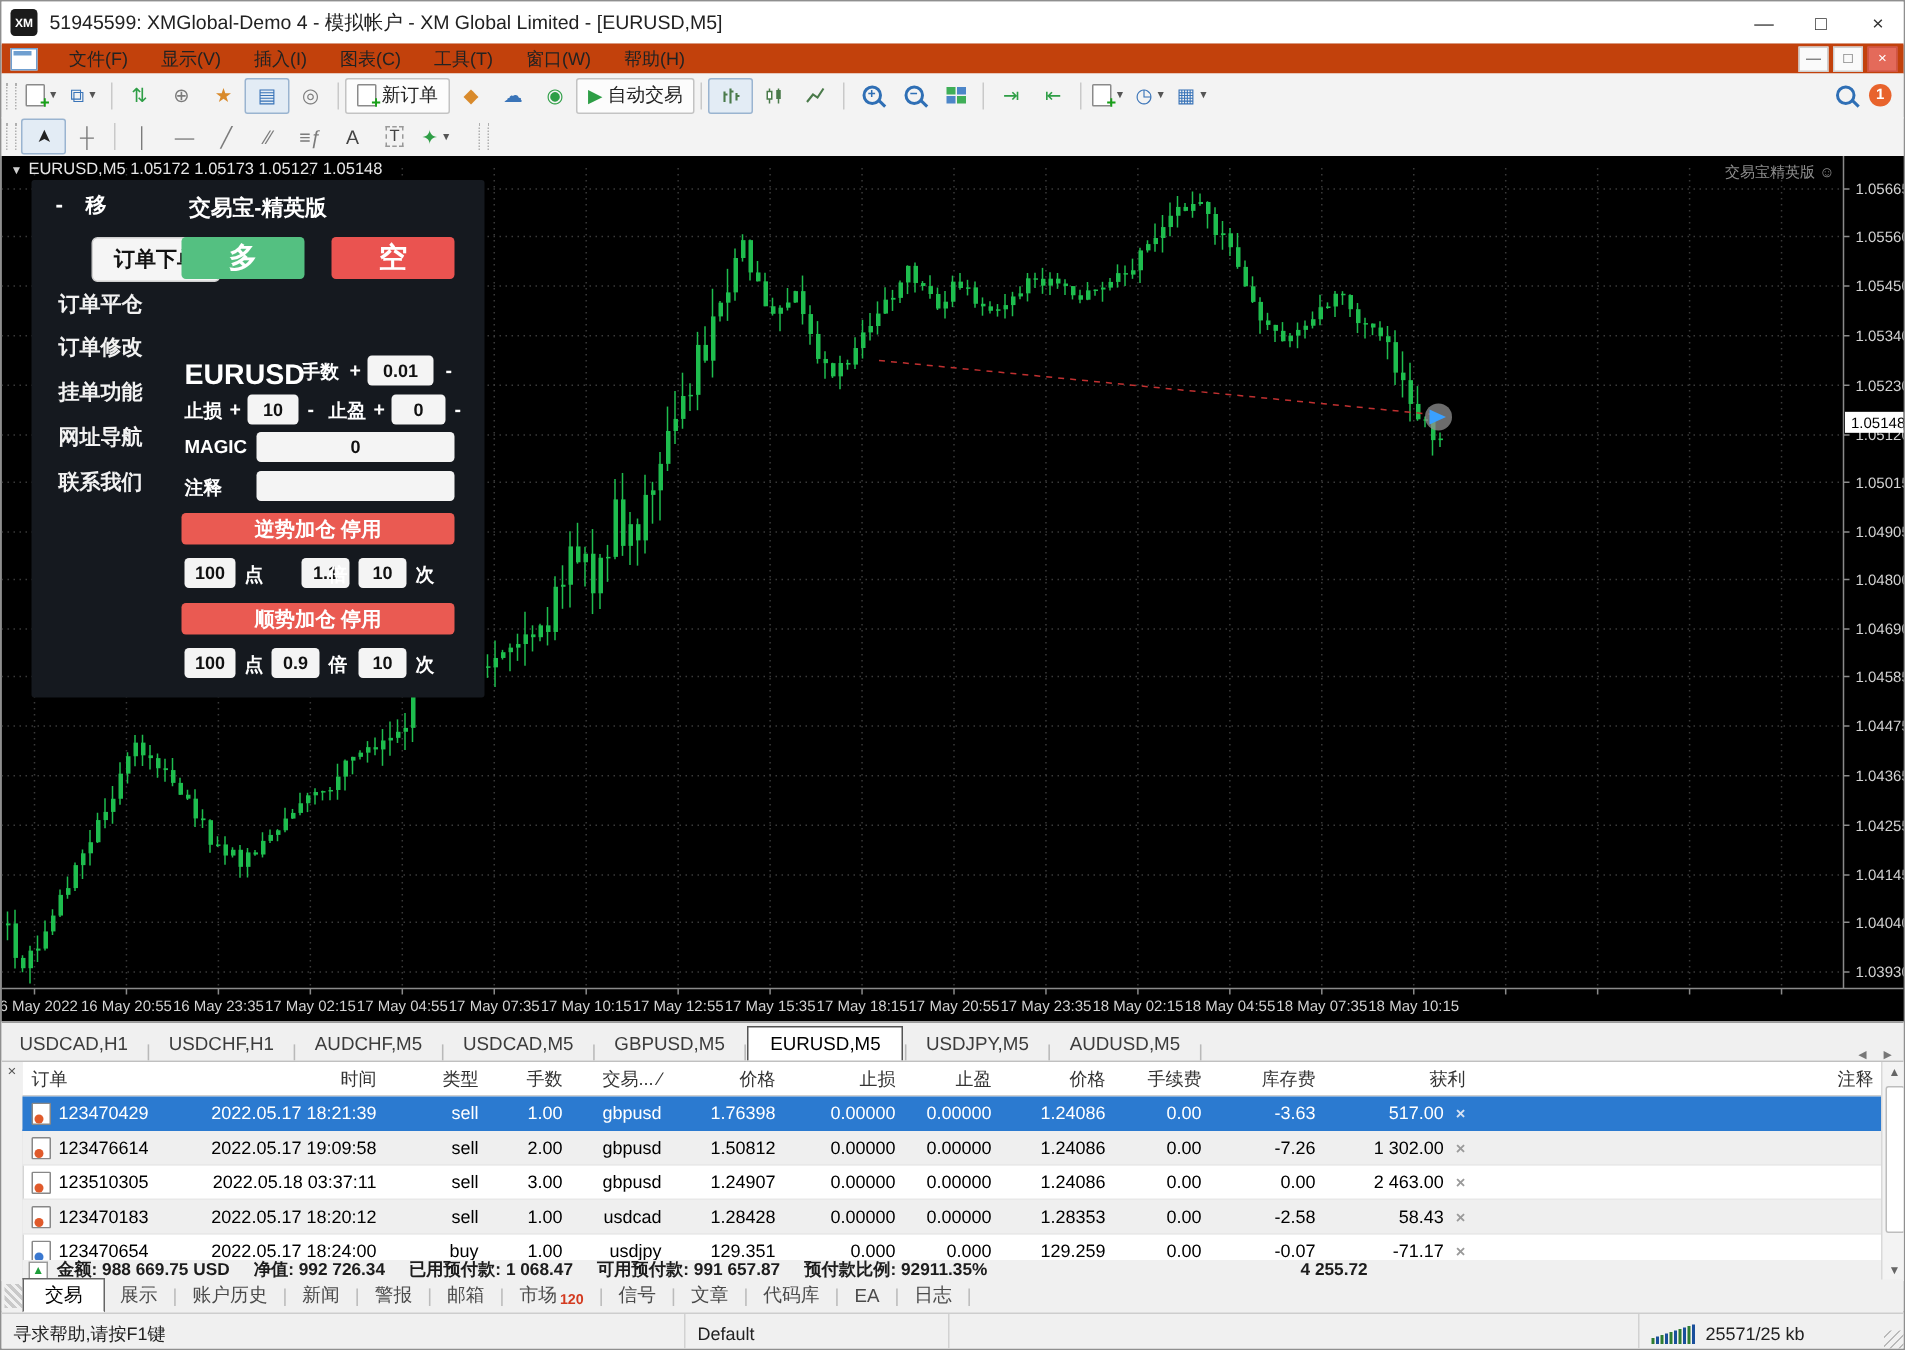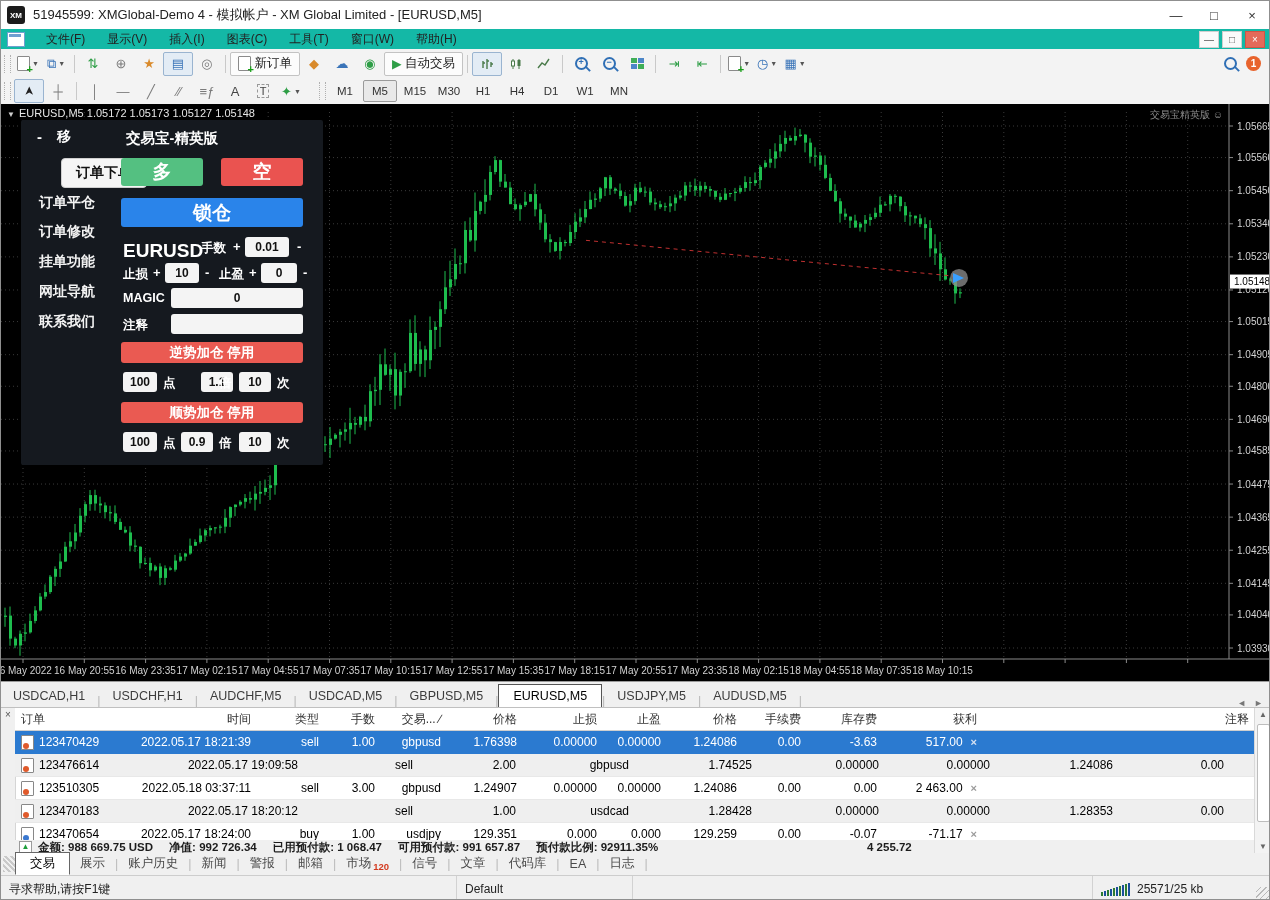--- a/index.html
+++ b/index.html
@@ -4,21 +4,21 @@
 <style>
   html,body{margin:0;padding:0;background:#d8d8d8;font-family:"Liberation Sans",sans-serif;}
   .screen{position:relative;width:1270px;height:900px;background:#f0f0f0;overflow:hidden;border:1px solid #8f8f8f;box-sizing:border-box;}
   
   .titlebar{position:absolute;left:0;top:0;width:1270px;height:28px;background:#ffffff;display:flex;align-items:center;border-bottom:1px solid #e3e3e3;}
   .app-icon{width:18px;height:18px;margin:0 8px 0 6px;background:#1b1b1b;color:#fff;font-size:8px;font-weight:bold;display:flex;align-items:center;justify-content:center;border-radius:3px;}
   .title-text{font-size:13px;color:#222;}
   .win-controls{margin-left:auto;display:flex;}
   .win-btn{width:38px;height:26px;display:flex;align-items:center;justify-content:center;font-size:13px;color:#333;}
   
-  .menubar{position:absolute;left:0;top:28px;width:1270px;height:20px;background:#14b8a6;display:flex;align-items:center;font-size:12px;color:#222;}
+  .menubar{position:absolute;left:0;top:28px;width:1270px;height:20px;background:#c2410c;display:flex;align-items:center;font-size:12px;color:#222;}
   .mdi-icon{width:16px;height:13px;margin:0 10px 0 6px;background:#fff;border:1px solid #6f9fd0;position:relative;}
   .mdi-icon::after{content:"";position:absolute;left:1px;top:1px;width:12px;height:3px;background:#6f9fd0;}
   .menu-item{padding:2px 11px;cursor:default;}
   .mdi-controls{margin-left:auto;display:flex;align-items:center;padding-right:6px;}
   .mdi-btn{width:18px;height:15px;display:flex;align-items:center;justify-content:center;font-size:10px;color:#555;margin-left:3px;border:1px solid #cfcfcf;background:#fafafa;}
   .mdi-btn.close{color:#fff;background:#e46a5a;border-color:#d05545;}
   
   .toolbar{position:absolute;left:0;width:1270px;background:#f3f3f3;display:flex;align-items:center;border-bottom:1px solid #dcdcdc;}
   .tb1{top:48px;height:29px;}
   .tb2{top:77px;height:26px;border-bottom:1px solid #a8a8a8;}
@@ -72,21 +72,21 @@
   .terminal{position:absolute;left:0;top:706px;width:1270px;height:146px;background:#fff;border-top:1px solid #c0c0c0;font-size:12px;}
   .t-strip{position:absolute;left:0;top:0;width:14px;height:146px;background:#f0f0f0;border-right:1px solid #d5d5d5;text-align:center;}
   .t-strip .x{font-size:10px;color:#555;line-height:14px;}
   .t-main{position:absolute;left:14px;top:0;right:16px;}
   .trow{display:flex;height:22px;align-items:center;border-bottom:1px solid #e8e8e8;}
   .trow.head{color:#333;border-bottom:1px solid #cfcfcf;background:#fff;}
   .tcell{padding:0 6px;text-align:right;white-space:nowrap;overflow:hidden;box-sizing:border-box;flex:none;}
   .tcell.left{text-align:left;display:flex;align-items:center;gap:5px;}
   .tcell.grow{flex:1;}
   .trow.sel{background:#2b7ad0;color:#fff;border-bottom-color:#2b7ad0;}
-  .trow.shade{background:#efefef;gap:47px;}
+  .trow.shade{background:#efefef;}
   .doc{width:11px;height:13px;background:#fff;border:1px solid #888;border-radius:1px;position:relative;flex:none;}
   .doc::after{content:"";position:absolute;left:1px;bottom:0px;width:6px;height:6px;border-radius:50%;background:var(--dot,#e05a2b);}
   .close-x{color:#9a9a9a;font-weight:bold;margin-left:8px;font-size:11px;}
   .trow.sel .close-x{color:#d7e2f2;}
   .t-summary{position:absolute;left:14px;right:16px;top:132px;height:14px;overflow:hidden;background:#f0f0f0;font-weight:bold;color:#1c1c1c;font-size:11.5px;display:flex;align-items:flex-start;line-height:15px;}
   .t-summary .up-ic{width:11px;height:11px;border:1px solid #9a9a9a;background:#fff;color:#1d9e3a;font-size:8px;line-height:10px;text-align:center;margin:1px 6px 0 4px;flex:none;}
   .t-summary b{margin-right:16px;font-weight:bold;white-space:nowrap;}
   .t-summary .ptotal{position:absolute;left:852px;font-weight:bold;}
   .t-scroll{position:absolute;right:0;top:0;width:16px;height:146px;background:#f3f3f3;border-left:1px solid #d9d9d9;}
   .t-scroll .sa{height:14px;text-align:center;font-size:8px;color:#666;line-height:14px;}
@@ -270,31 +270,20 @@
         <span style="color:#444;">A</span>
       </div>
     <div class="tbtn">
         <span style="color:#444;border:1px dashed #999;padding:0 2px;font-size:11px;">T</span>
       </div>
     <div class="tbtn">
         <span class="g">✦</span>
         <span class="caret">▼</span>
       </div>
     <div class="grip" style="margin-left:14px;"></div>
-    <div id="timeframes" style="display:flex;align-items:center;gap:2px;">
-        <div class="tf">M1</div>
-        <div class="tf active">M5</div>
-        <div class="tf">M15</div>
-        <div class="tf">M30</div>
-        <div class="tf">H1</div>
-        <div class="tf">H4</div>
-        <div class="tf">D1</div>
-        <div class="tf">W1</div>
-        <div class="tf">MN</div>
-      </div>
   </div>
 
   <div class="chart-region">
     <svg id="chart-svg" width="1270" height="577">
         <rect x="0" y="0" width="1270" height="577" fill="#000000"></rect>
         <line x1="0" y1="22" x2="1228" y2="22" stroke="#3a3a3a" stroke-width="1" stroke-dasharray="1,3"></line>
         <line x1="0" y1="53.59134999999986" x2="1228" y2="53.59134999999986" stroke="#3a3a3a" stroke-width="1" stroke-dasharray="1,3"></line>
         <line x1="0" y1="86.6870500000029" x2="1228" y2="86.6870500000029" stroke="#3a3a3a" stroke-width="1" stroke-dasharray="1,3"></line>
         <line x1="0" y1="119.78275000000593" x2="1228" y2="119.78275000000593" stroke="#3a3a3a" stroke-width="1" stroke-dasharray="1,3"></line>
         <line x1="0" y1="152.8784500000023" x2="1228" y2="152.8784500000023" stroke="#3a3a3a" stroke-width="1" stroke-dasharray="1,3"></line>
@@ -802,21 +791,20 @@
       <div id="panel-menu">
           <div class="pmenu active" style="top: 38px; margin-left: 36px;">订单下单</div>
           <div class="pmenu" style="top: 69px;">订单平仓</div>
           <div class="pmenu" style="top: 98px;">订单修改</div>
           <div class="pmenu" style="top: 128px;">挂单功能</div>
           <div class="pmenu" style="top: 158px;">网址导航</div>
           <div class="pmenu" style="top: 188px;">联系我们</div>
         </div>
       <div class="pbtn buy" style="left:100px;top:38px;width:82px;height:28px;">多</div>
       <div class="pbtn sell" style="left:200px;top:38px;width:82px;height:28px;">空</div>
-      <div class="pbtn lock" style="left:100px;top:78px;width:182px;height:29px;">锁仓</div>
 
       <div class="plabel" style="left:102px;top:120px;font-size:19px;">EURUSD</div>
       <div class="plabel" style="left:180px;top:120px;">手数</div>
       <div class="psign" style="left:212px;top:119px;">+</div>
       <div class="pinput" style="left:224px;top:117px;width:44px;">0.01</div>
       <div class="psign" style="left:276px;top:119px;">-</div>
 
       <div class="plabel" style="left:102px;top:146px;">止损</div>
       <div class="psign" style="left:132px;top:145px;">+</div>
       <div class="pinput" style="left:144px;top:143px;width:34px;">10</div>
@@ -915,21 +903,21 @@
           </div>
           <div class="trow shade">
             <div class="tcell left" style="width: 102px;">
               <span class="doc" style="--dot: #e05a2b;"></span>
               <span>123476614</span>
             </div>
             <div class="tcell" style="width: 140px;">2022.05.17 19:09:58</div>
             <div class="tcell" style="width: 68px;">sell</div>
             <div class="tcell" style="width: 56px;">2.00</div>
             <div class="tcell" style="width: 66px;">gbpusd</div>
-            <div class="tcell" style="width: 76px;">1.74525</div>
+            <div class="tcell" style="width: 76px;">1.50812</div>
             <div class="tcell" style="width: 80px;">0.00000</div>
             <div class="tcell" style="width: 64px;">0.00000</div>
             <div class="tcell" style="width: 76px;">1.24086</div>
             <div class="tcell" style="width: 64px;">0.00</div>
             <div class="tcell" style="width: 76px;">-7.26</div>
             <div class="tcell" style="width: 100px;"><span>1 302.00</span><span class="close-x">×</span></div>
             <div class="tcell grow"></div>
           </div>
           <div class="trow">
             <div class="tcell left" style="width: 102px;">

